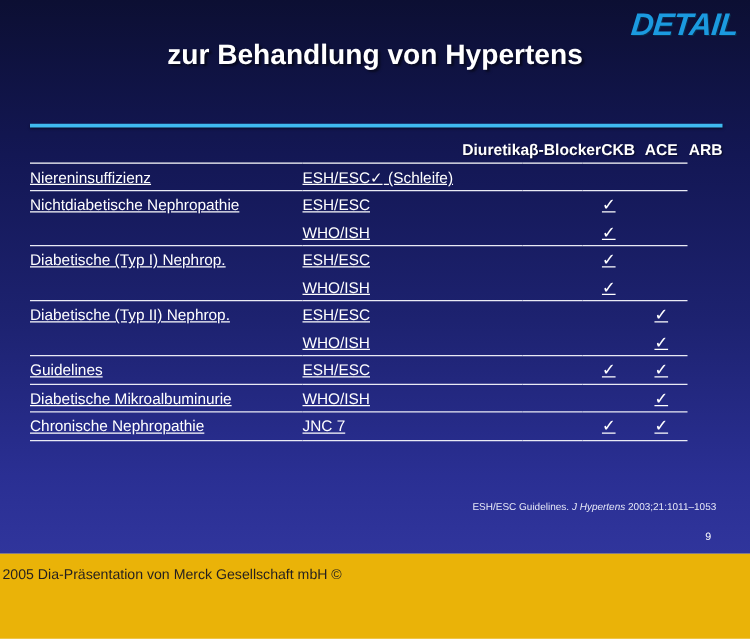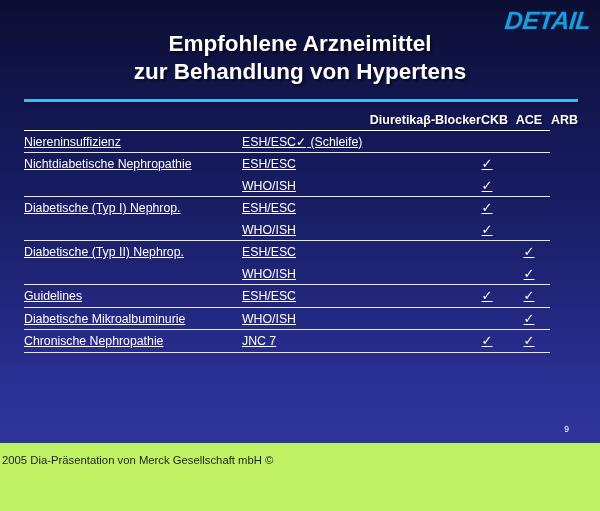--- a/index.html
+++ b/index.html
@@ -161,40 +161,39 @@
     top: 424px;
     color: #ffffff;
     font-size: 8.5px;
   }
 
   
   .footer {
     position: relative;
     width: 600px;
     height: 68px;
-    background: #bef264;
+    background: #eab308;
   }
   .footer-text {
     position: absolute;
     left: 2px;
     top: 11px;
     color: #231f20;
     font-size: 11.3px;
     white-space: nowrap;
   }
 </style>
 </head>
 <body>
 
 <div class="slide">
 
   <div class="brand">DETAIL</div>
 
   <div class="title">
-    <span class="l1">Empfohlene Arzneimittel</span>
     <span class="l2">zur Behandlung von Hypertens</span>
   </div>
 
   <div class="accent-rule"></div>
 
   <div class="table-wrap">
     <table class="grid">
       <colgroup>
         <col class="c-cond">
           <col class="c-src">
@@ -300,20 +299,21 @@
             <td class="mark"><span class="tick">✓</span></td>
           </tr>
           <tr class="sep">
             <td colspan="5"></td>
           </tr>
         </tbody>
     </table>
   </div>
 
   <div class="citation">
+    <div><span>ESH/ESC Guidelines. </span><em>J Hypertens</em><span> 2003;21:1011–1053</span></div>
   </div>
 
   <div class="pagenum">9</div>
 </div>
 
 <div class="footer">
   <div class="footer-text">2005 Dia-Präsentation von Merck Gesellschaft mbH ©</div>
 </div>
 
 </body></html>

